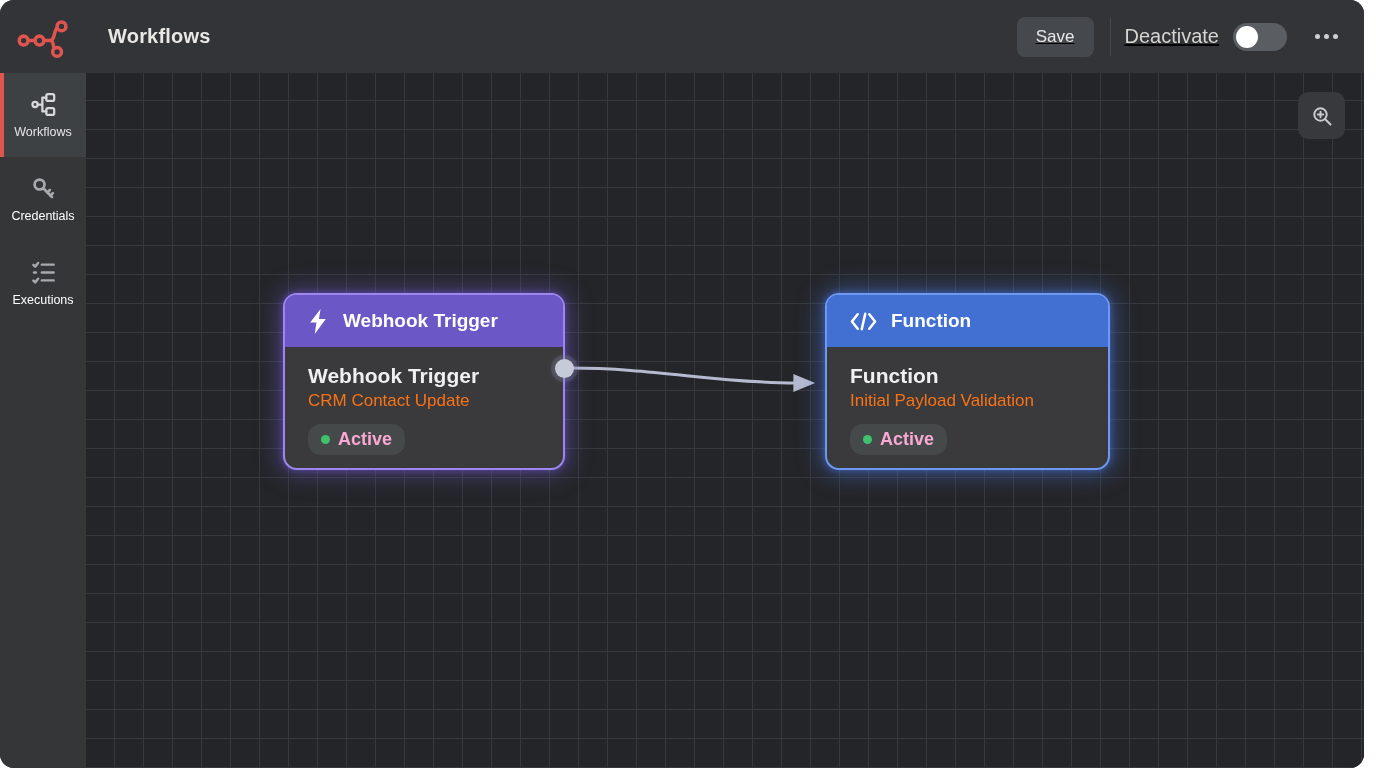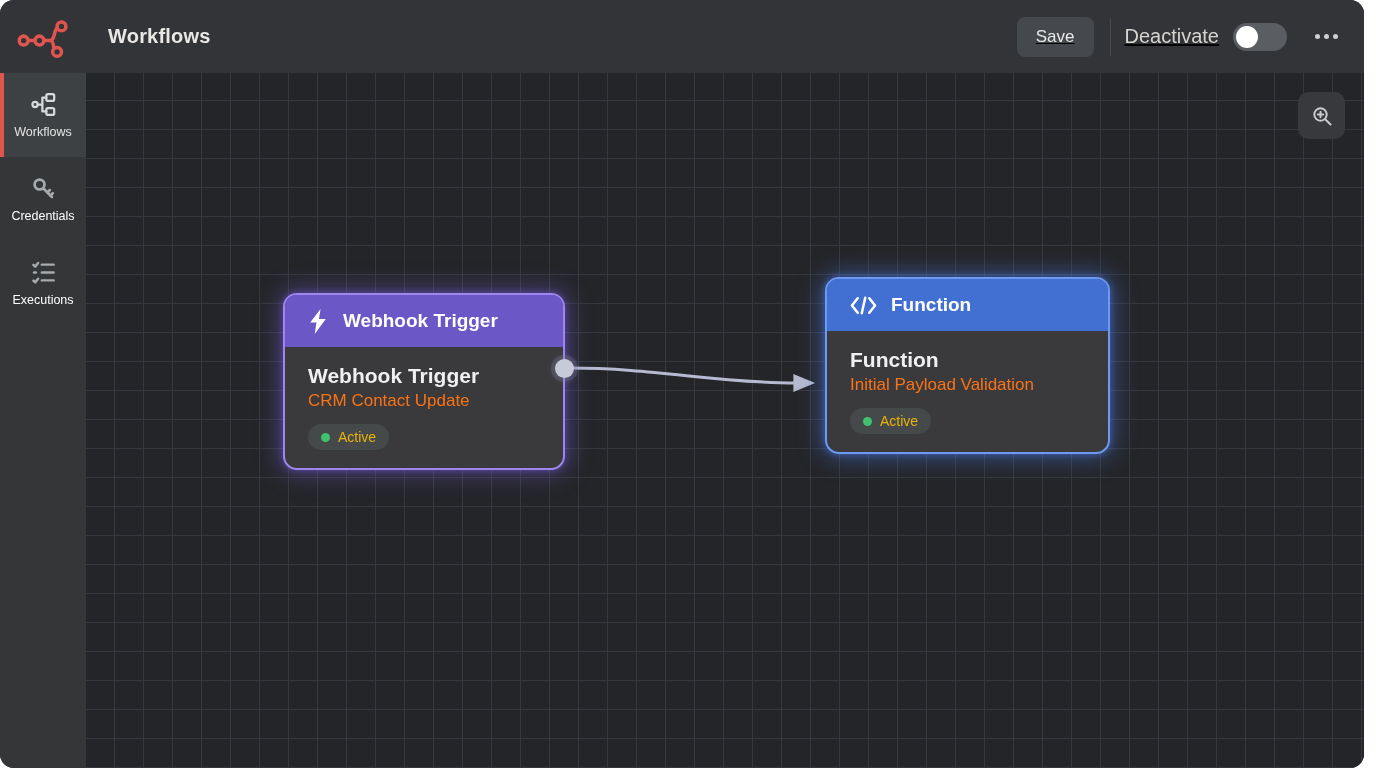--- a/index.html
+++ b/index.html
@@ -41,21 +41,21 @@
   .node { position:absolute; width:282px; height:177px; border-radius:14px; border:2px solid #888; background:#3a3a3d; }
   .node.purple { box-shadow:0 0 24px 4px rgba(128,100,240,.40), 0 0 6px 1px rgba(128,100,240,.35); }
   .node.blue   { box-shadow:0 0 24px 4px rgba(80,128,245,.45), 0 0 6px 1px rgba(80,128,245,.40); }
   .node-header { height:52px; border-radius:11px 11px 0 0; display:flex; align-items:center; padding-left:23px; gap:14px; }
   .node-header .hlabel { font-size:19px; font-weight:700; color:#ffffff; }
   .node-body { padding:17px 23px 0; }
   .node-title { font-size:21px; font-weight:700; color:#f0f0f0; }
   .node-sub { font-size:17px; color:#f97316; margin-top:3px; }
   .badge { display:inline-flex; align-items:center; gap:8px; background:#45494a; border-radius:13px; padding:5px 13px; margin-top:13px; }
   .badge .dot { width:9px; height:9px; border-radius:50%; }
-  .badge .btxt { font-size:14px; color:#eab308; }
+  .badge .btxt { font-size:18px; color:#f9a8d4;font-weight:bold; }
   .out-port { position:absolute; right:-11px; top:64px; width:19px; height:19px; border-radius:50%; background:#c7cad9; box-shadow:0 0 0 4px rgba(130,130,160,.22), 0 0 10px rgba(170,170,210,.4); cursor:crosshair; }
 </style>
 </head>
 <body>
 
 <div class="app">
 
   <div class="topbar">
     <div class="logo-wrap">
       <svg width="54" height="44" viewBox="0 0 60 50" fill="none" stroke="#e0564f" stroke-width="4">
@@ -135,21 +135,21 @@
         <div class="node-title">Webhook Trigger</div>
         <div class="node-sub">CRM Contact Update</div>
         <div class="badge">
           <span class="dot" style="background: rgb(63, 193, 110);"></span>
           <span class="btxt">Active</span>
         </div>
       </div>
       <div class="out-port"></div>
     </div>
 
-    <div class="node blue" style="left: 739px; top: 204px; width: 285px; border-color: rgb(109, 153, 240);">
+    <div class="node blue" style="left: 739px; top: 220px; width: 285px; border-color: rgb(109, 153, 240);">
       <div class="node-header" style="background: rgb(65, 112, 210);">
         <svg width="27" height="21" viewBox="0 0 28 20" fill="none" stroke="#ffffff" stroke-width="2.6" stroke-linecap="round" stroke-linejoin="round">
           <polyline points="8 2.5 2 10 8 17.5"></polyline>
           <polyline points="20 2.5 26 10 20 17.5"></polyline>
           <line x1="15.8" y1="2" x2="12.2" y2="18"></line>
         </svg>
         <span class="hlabel">Function</span>
       </div>
       <div class="node-body">
         <div class="node-title">Function</div>

